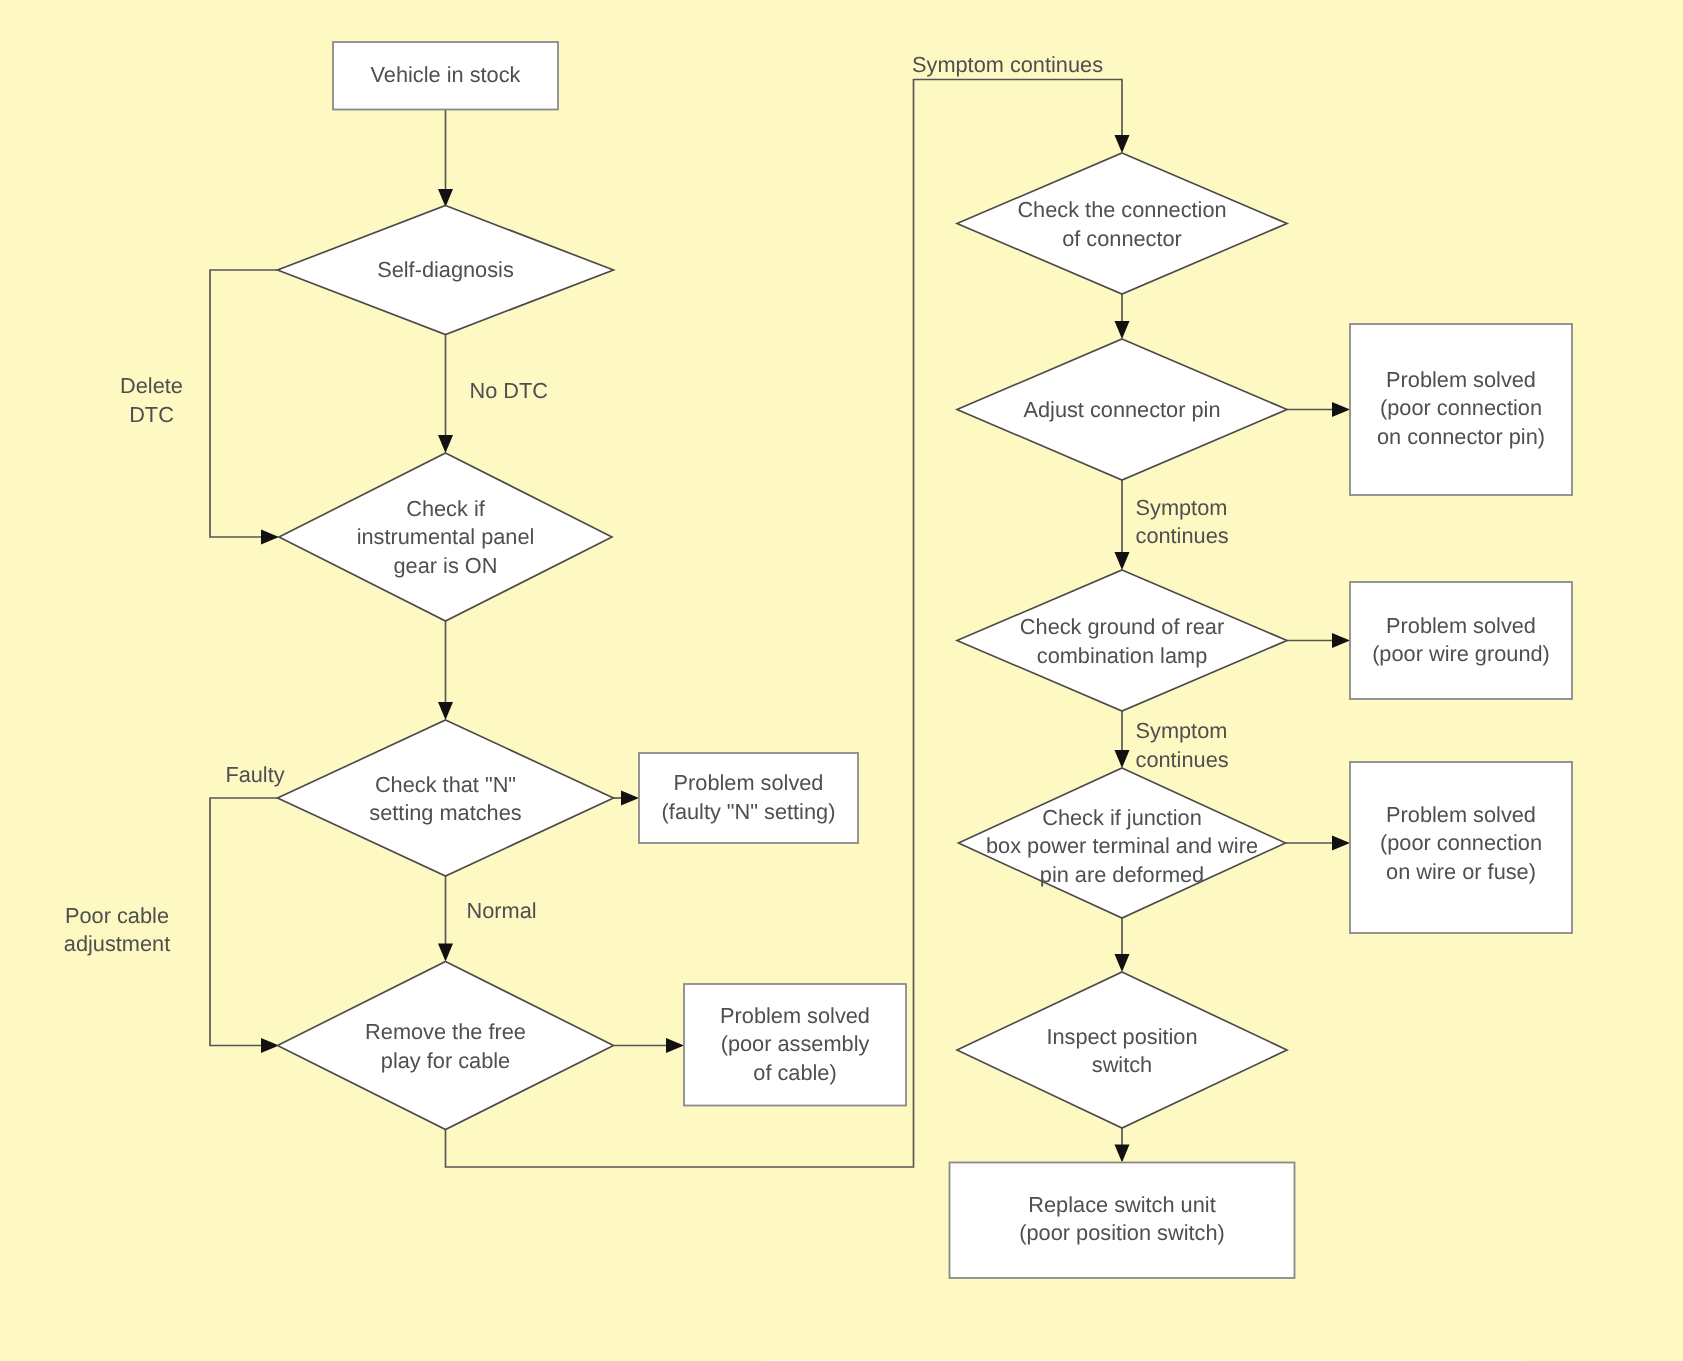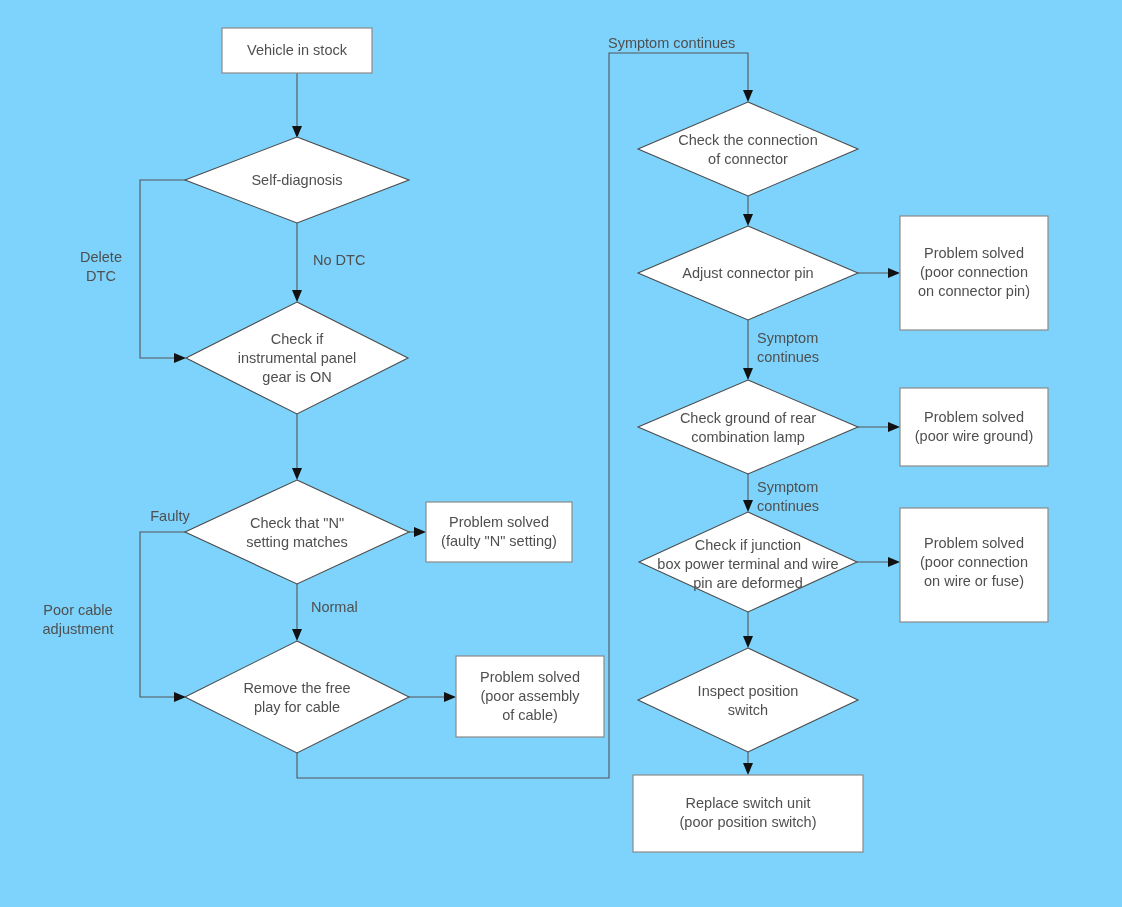--- a/index.html
+++ b/index.html
@@ -4,21 +4,21 @@
 <style>
   html, body {
     margin: 0;
     padding: 0;
     background: #ffffff;
   }
   #canvas-wrap {
     position: relative;
     width: 1122px;
     height: 907px;
-    background: #7dd3fc;
+    background: #fef9c3;
     overflow: hidden;
   }
   svg#flow {
     display: block;
     width: 1122px;
     height: 907px;
     font-family: "Liberation Sans", sans-serif;
   }
   .node-shape {
     fill: #ffffff;

